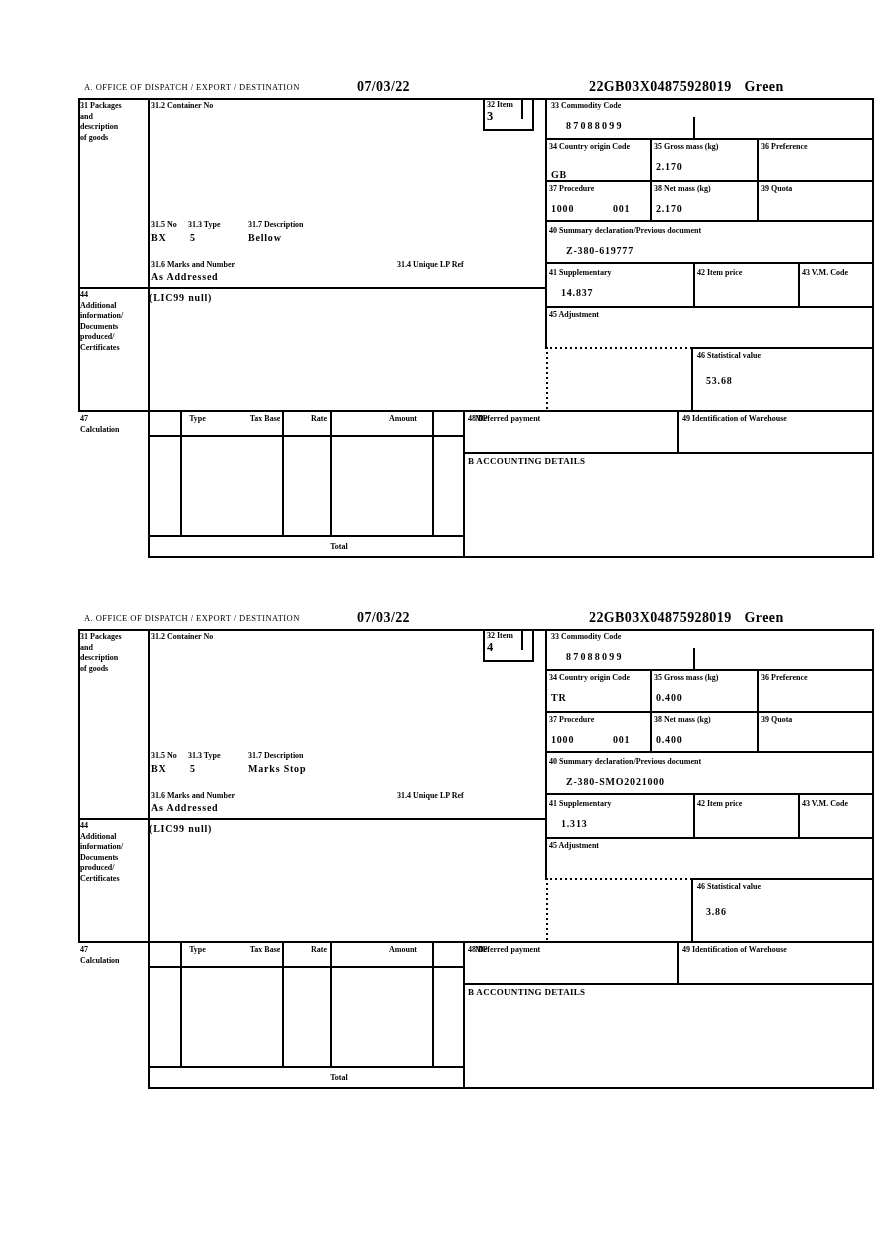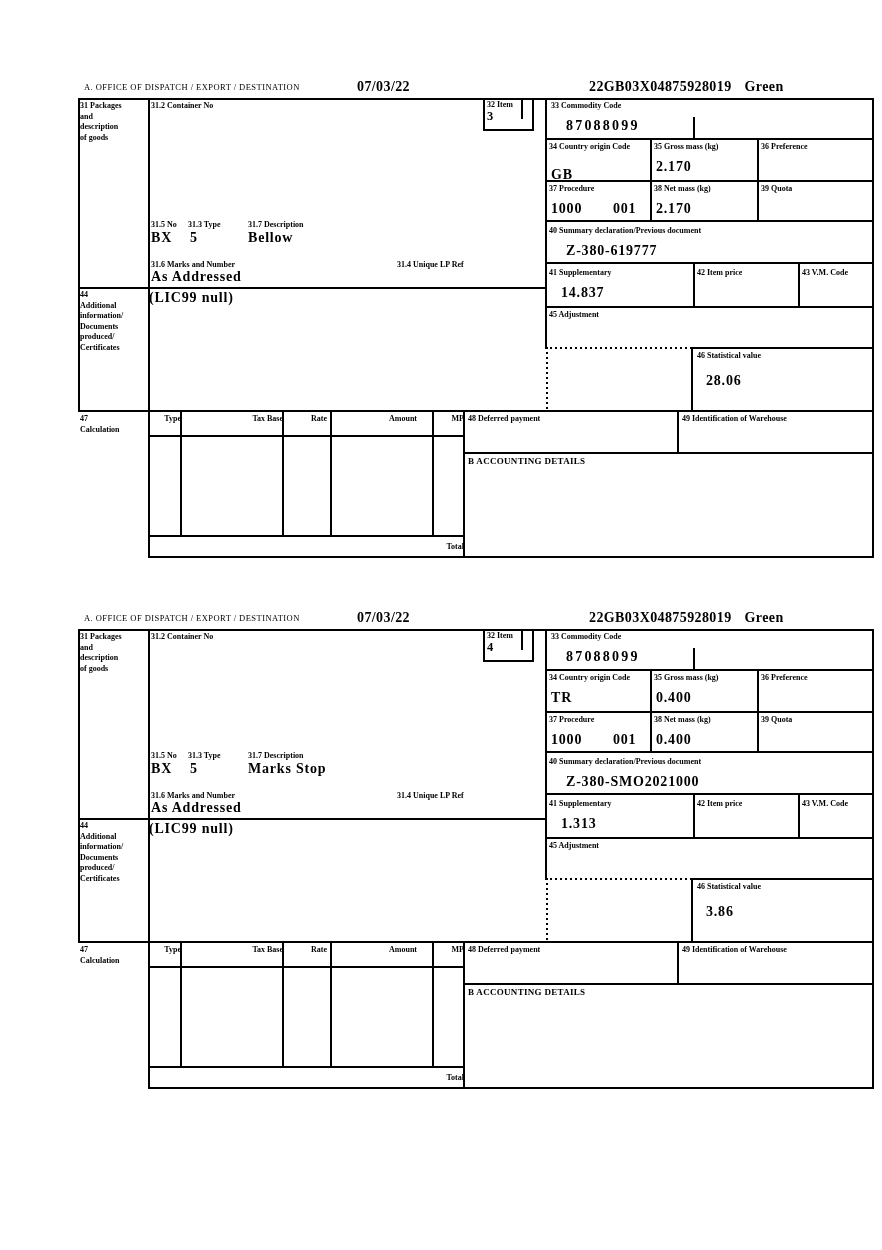--- a/index.html
+++ b/index.html
@@ -4,25 +4,25 @@
 <style>
   html,body{margin:0;padding:0;background:#fff;}
   #page{position:relative;width:882px;height:1250px;background:#ffffff;color:#000;
         font-family:"Liberation Serif","DejaVu Serif",serif;overflow:hidden;}
   .sec{position:absolute;left:0;width:882px;height:482px;}
   .grid{position:absolute;left:0;top:20px;}
   .office{position:absolute;font-weight:normal;font-size:8.5px;line-height:11px;letter-spacing:.45px;white-space:nowrap;}
   .hval{position:absolute;font-weight:bold;font-size:14px;line-height:15px;letter-spacing:.4px;white-space:nowrap;}
   .lb{position:absolute;font-weight:bold;font-size:8px;line-height:10px;white-space:nowrap;}
   .blk{position:absolute;font-weight:bold;font-size:8px;line-height:10.5px;white-space:nowrap;}
-  .val{position:absolute;font-weight:bold;font-size:14px;line-height:15px;letter-spacing:.8px;white-space:nowrap;}
+  .val{position:absolute;font-weight:bold;font-size:10px;line-height:15px;letter-spacing:.8px;white-space:nowrap;}
   .num{letter-spacing:2.2px;}
   .small{font-size:12.5px;line-height:13px;}
   .cell{position:absolute;font-weight:bold;font-size:8px;line-height:10px;}
-  .ctr{text-align:right;}
+  .ctr{text-align:center;padding-left:33px;}
   .rgt{text-align:right;}
   .acct{position:absolute;font-weight:bold;font-size:9px;letter-spacing:.3px;white-space:nowrap;}
   .route{margin-left:13px;}
 </style>
 </head>
 <body>
 
 <div id="page">
 
   <div class="sec" style="top:78px">
@@ -75,21 +75,21 @@
     <div class="lb" style="left:549px;top:148px">40 Summary declaration/Previous document</div>
     <div class="val" style="left:566px;top:165px">Z-380-619777</div>
 
     <div class="lb" style="left:549px;top:190px">41 Supplementary</div>
     <div class="val" style="left:561px;top:207px">14.837</div>
     <div class="lb" style="left:697px;top:190px">42 Item price</div>
     <div class="lb" style="left:802px;top:190px">43 V.M. Code</div>
 
     <div class="lb" style="left:549px;top:232px">45 Adjustment</div>
     <div class="lb" style="left:697px;top:273px">46 Statistical value</div>
-    <div class="val" style="left:706px;top:295px">28.06</div>
+    <div class="val" style="left:706px;top:295px">53.68</div>
 
     <div class="lb" style="left:151px;top:142px">31.5 No</div>
     <div class="lb" style="left:188px;top:142px">31.3 Type</div>
     <div class="lb" style="left:248px;top:142px">31.7 Description</div>
     <div class="val" style="left:151px;top:152px">BX</div>
     <div class="val" style="left:190px;top:152px">5</div>
     <div class="val" style="left:248px;top:152px">Bellow</div>
 
     <div class="lb" style="left:151px;top:182px">31.6 Marks and Number</div>
     <div class="lb" style="left:397px;top:182px">31.4 Unique LP Ref</div>

